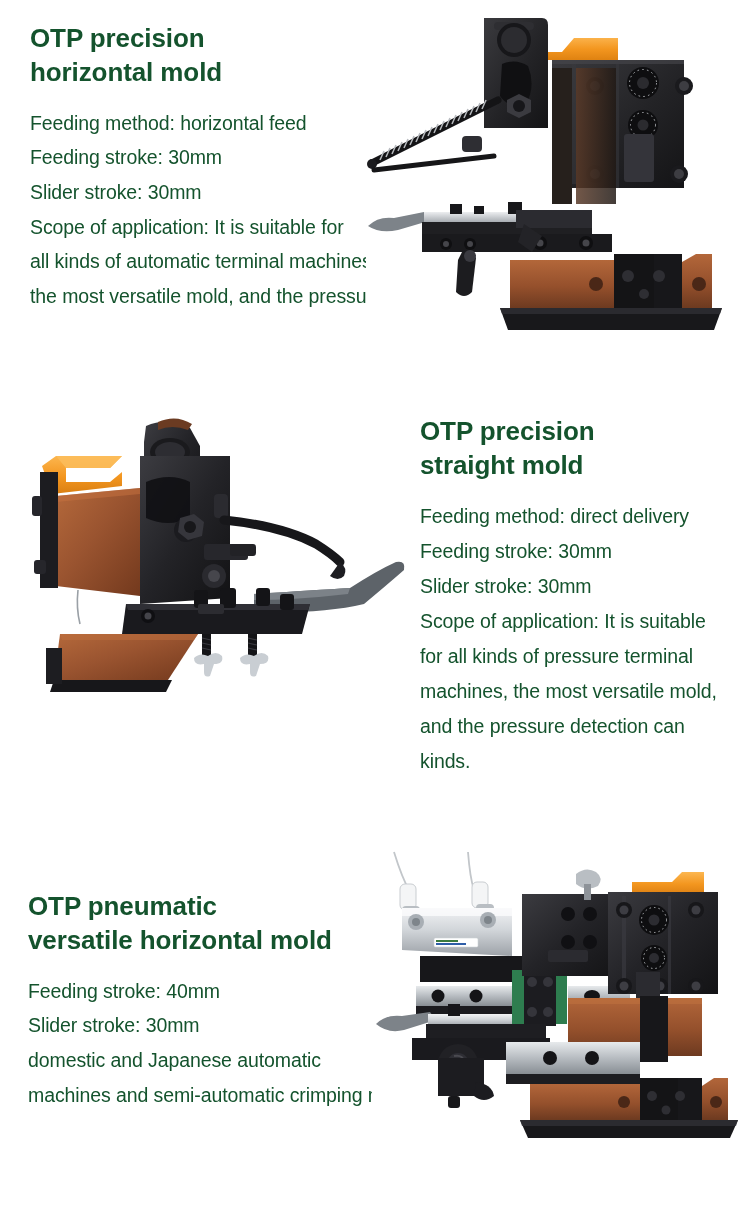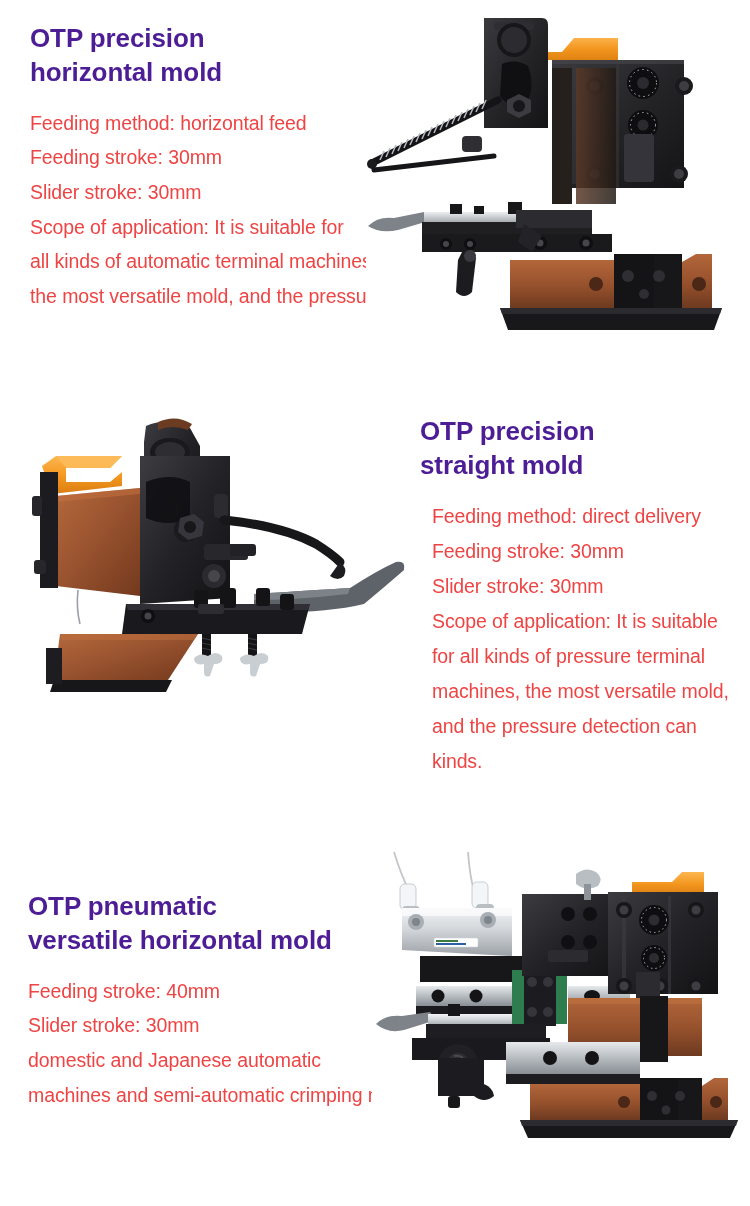--- a/index.html
+++ b/index.html
@@ -23,48 +23,48 @@
     background: #ffffff;
   }
 
   
   .section { position: absolute; }
 
   .spec-title {
     font-size: 26px;
     font-weight: bold;
     line-height: 1.30;
-    color: #4c1d95;
+    color: #14532d;
     letter-spacing: -0.1px;
     margin: 0 0 16px 0;
     white-space: pre-line;
   }
   .spec-list {
     margin: 0;
     padding: 0;
     list-style: none;
   }
   .spec-list li {
     font-size: 19.5px;
     line-height: 1.78;
-    color: #ef4444;
+    color: #14532d;
     letter-spacing: -0.1px;
   }
 
   
   #sec-1 .text-col { position: absolute; left: 30px;  top: 22px;  width: 370px; }
   #sec-1 .img-col  { position: absolute; left: 366px; top: 8px;   width: 384px; height: 340px; }
 
   #sec-2 .text-col { position: absolute; left: 420px; top: 415px; width: 320px; }
   #sec-2 .img-col  { position: absolute; left: 18px;  top: 408px; width: 396px; height: 300px; }
 
   #sec-3 .text-col { position: absolute; left: 28px;  top: 890px; width: 470px; }
   #sec-3 .img-col  { position: absolute; left: 372px; top: 846px; width: 378px; height: 300px; }
 
-  #sec-2 .spec-list li { line-height: 1.80; margin-left: 12px; }
+  #sec-2 .spec-list li { line-height: 1.80; }
   #sec-3 .spec-list li { line-height: 1.78; }
 
   .photo { display: block; width: 100%; height: 100%; }
 </style>
 </head>
 <body>
 
 <div class="page">
 
   <section class="section" id="sec-1">

